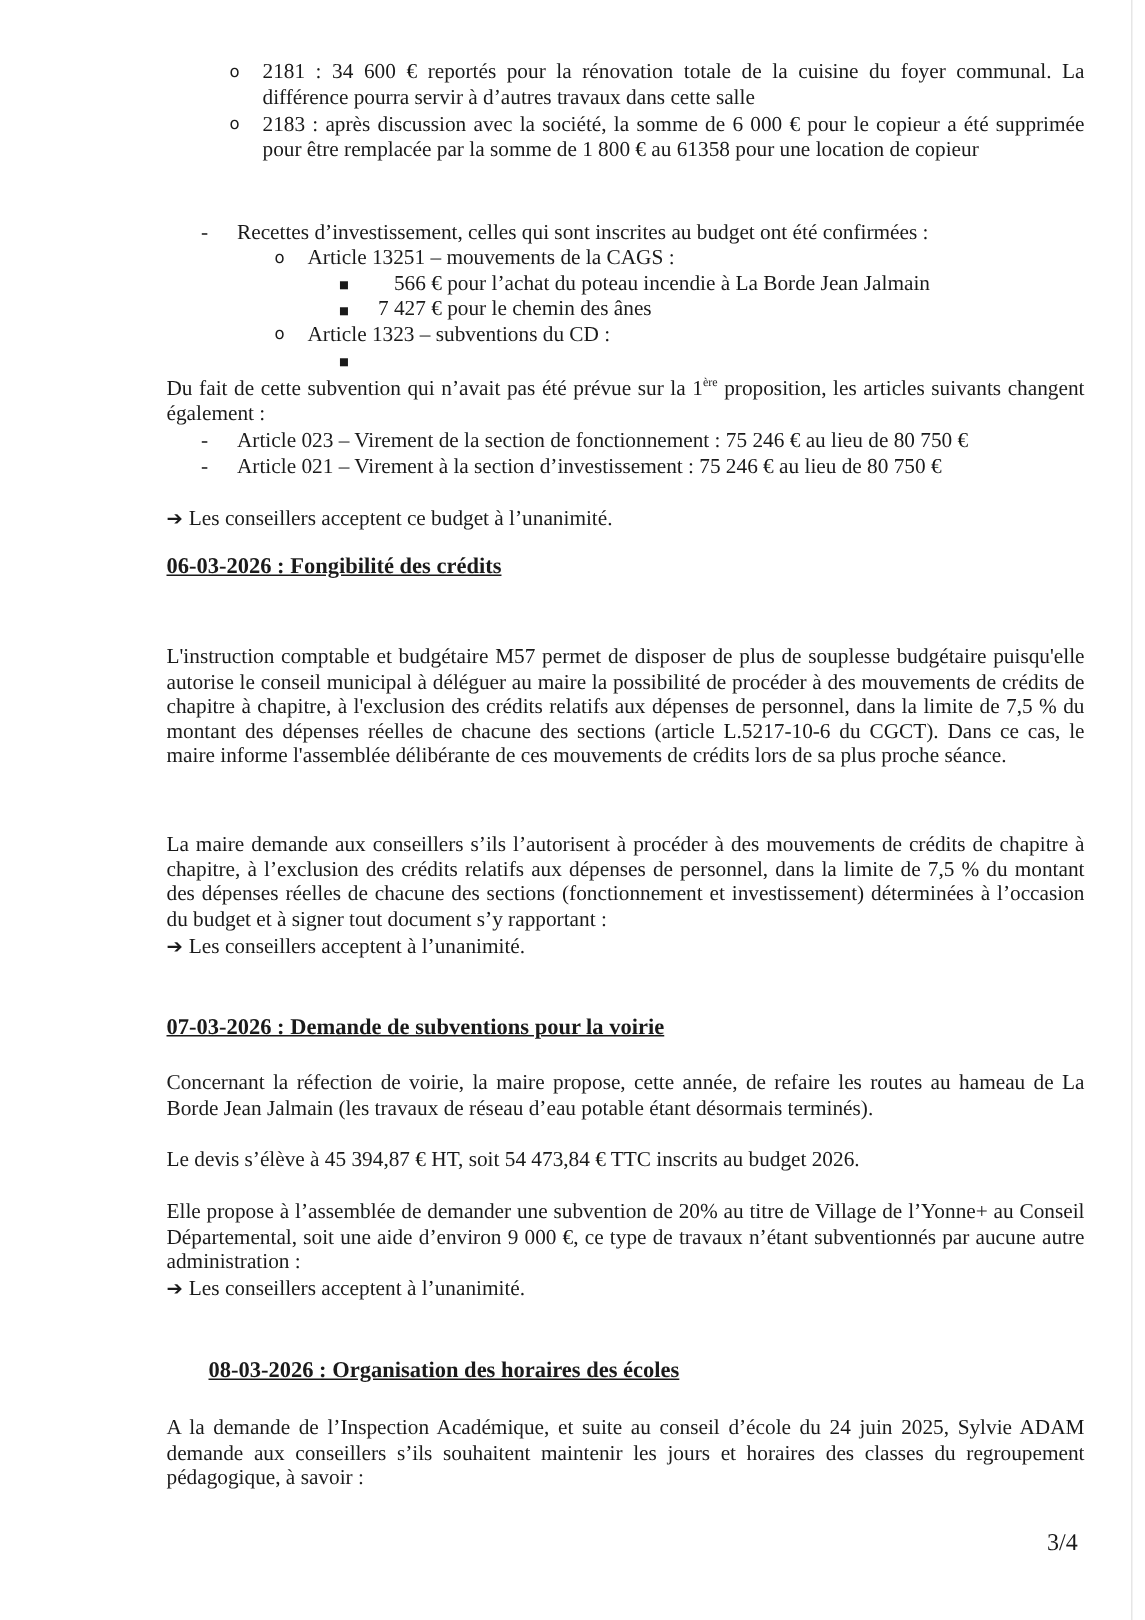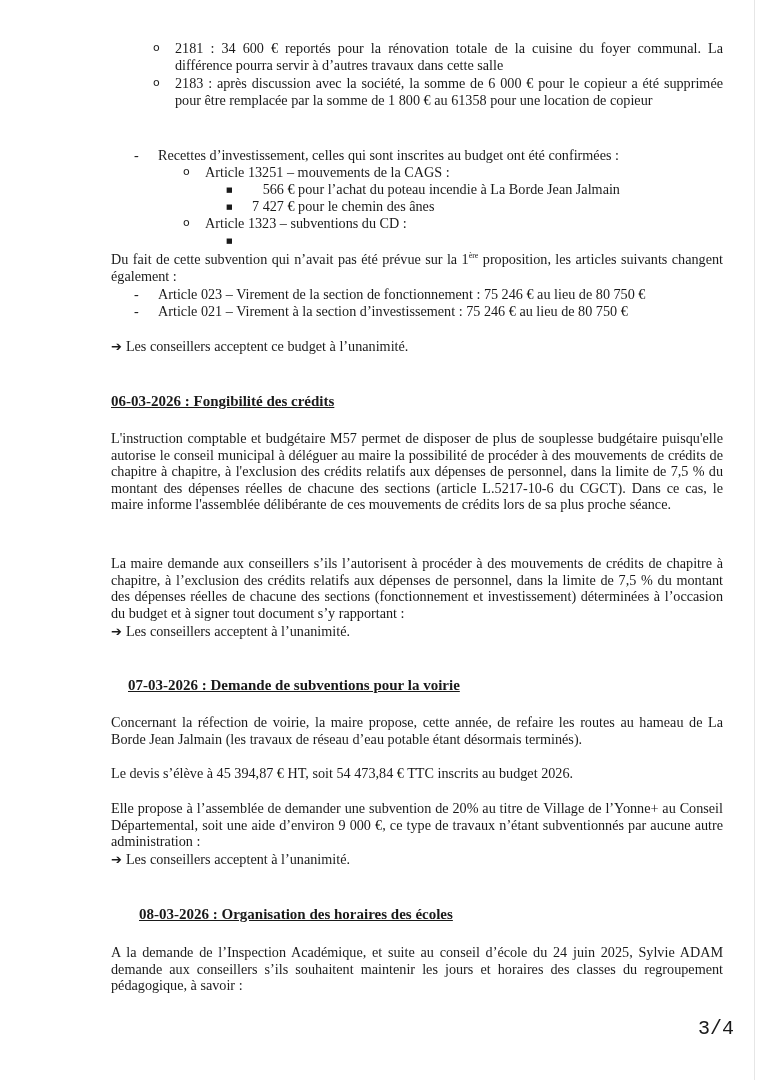--- a/index.html
+++ b/index.html
@@ -12,21 +12,21 @@
   .page { position: absolute; left: 111px; top: 0; width: 612px; }
   .abs { position: absolute; }
   .justify-last { text-align: justify; text-align-last: left; }
   .bullet-circle { position: absolute; left: 0; font-family: "DejaVu Sans", sans-serif; font-size: 11px; }
   .bullet-square { position: absolute; left: 0; font-family: "DejaVu Sans", sans-serif; font-size: 7px; }
   .dash { position: absolute; left: 0; }
   b { font-weight: normal; }
   .heading { font-weight: bold; text-decoration: underline; font-size: 15px; }
   .arrow { font-family: "DejaVu Sans", sans-serif; font-size: 13px; margin-right: 4px; }
   sup { font-size: 8px; line-height: 0; vertical-align: 6px; }
-  .pagenum { position: absolute; left: 698px; top: 1021px; font-size: 20px; font-family: Liberation Mono, monospace; }
+  .pagenum { position: absolute; left: 698px; top: 1021px; font-size: 16px; }
 </style>
 </head>
 <body>
 
 <div class="right-edge"></div>
 
 <div class="page">
 
   <div class="abs" style="left:64px; top:40px; width:548px;">
     <span class="bullet-circle" style="left:-22px;">o</span>
@@ -72,28 +72,28 @@
   </div>
   <div class="abs" style="left:47px; top:303px; width:565px;">
     <span class="dash" style="left:-24px;">-</span>
     <span>Article 021 – Virement à la section d’investissement : 75 246 € au lieu de 80 750 €</span>
   </div>
 
   <div class="abs" style="left:0; top:338px; width:612px;">
     <span class="arrow">➔</span><span>Les conseillers acceptent ce budget à l’unanimité.</span>
   </div>
 
-  <div class="abs heading" style="left:0; top:393px;text-align:center;">06-03-2026 : Fongibilité des crédits</div>
+  <div class="abs heading" style="left:0; top:370px;text-align:center;">06-03-2026 : Fongibilité des crédits</div>
   <div class="abs justify-last" style="left:0; top:430px; width:612px;">L'instruction comptable et budgétaire M57 permet de disposer de plus de souplesse budgétaire puisqu'elle autorise le conseil municipal à déléguer au maire la possibilité de procéder à des mouvements de crédits de chapitre à chapitre, à l'exclusion des crédits relatifs aux dépenses de personnel, dans la limite de 7,5 % du montant des dépenses réelles de chacune des sections (article L.5217-10-6 du CGCT). Dans ce cas, le maire informe l'assemblée délibérante de ces mouvements de crédits lors de sa plus proche séance.</div>
   <div class="abs justify-last" style="left:0; top:555px; width:612px;">La maire demande aux conseillers s’ils l’autorisent à procéder à des mouvements de crédits de chapitre à chapitre, à l’exclusion des crédits relatifs aux dépenses de personnel, dans la limite de 7,5 % du montant des dépenses réelles de chacune des sections (fonctionnement et investissement) déterminées à l’occasion du budget et à signer tout document s’y rapportant :</div>
   <div class="abs" style="left:0; top:623px; width:612px;">
     <span class="arrow">➔</span><span>Les conseillers acceptent à l’unanimité.</span>
   </div>
 
-  <div class="abs heading" style="left:0; top:677px;margin-left:17px;">07-03-2026 : Demande de subventions pour la voirie</div>
+  <div class="abs heading" style="left:0; top:677px;">07-03-2026 : Demande de subventions pour la voirie</div>
   <div class="abs justify-last" style="left:0; top:714px; width:612px;">Concernant la réfection de voirie, la maire propose, cette année, de refaire les routes au hameau de La Borde Jean Jalmain (les travaux de réseau d’eau potable étant désormais terminés).</div>
   <div class="abs" style="left:0; top:765px; width:612px;">Le devis s’élève à 45 394,87 € HT, soit 54 473,84 € TTC inscrits au budget 2026.</div>
   <div class="abs justify-last" style="left:0; top:800px; width:612px;">Elle propose à l’assemblée de demander une subvention de 20% au titre de Village de l’Yonne+ au Conseil Départemental, soit une aide d’environ 9 000 €, ce type de travaux n’étant subventionnés par aucune autre administration :</div>
   <div class="abs" style="left:0; top:851px; width:612px;">
     <span class="arrow">➔</span><span>Les conseillers acceptent à l’unanimité.</span>
   </div>
 
   <div class="abs heading" style="left:0; top:906px;margin-left:28px;">08-03-2026 : Organisation des horaires des écoles</div>
   <div class="abs justify-last" style="left:0; top:944px; width:612px;">A la demande de l’Inspection Académique, et suite au conseil d’école du 24 juin 2025, Sylvie ADAM demande aux conseillers s’ils souhaitent maintenir les jours et horaires des classes du regroupement pédagogique, à savoir :</div>
 </div>

